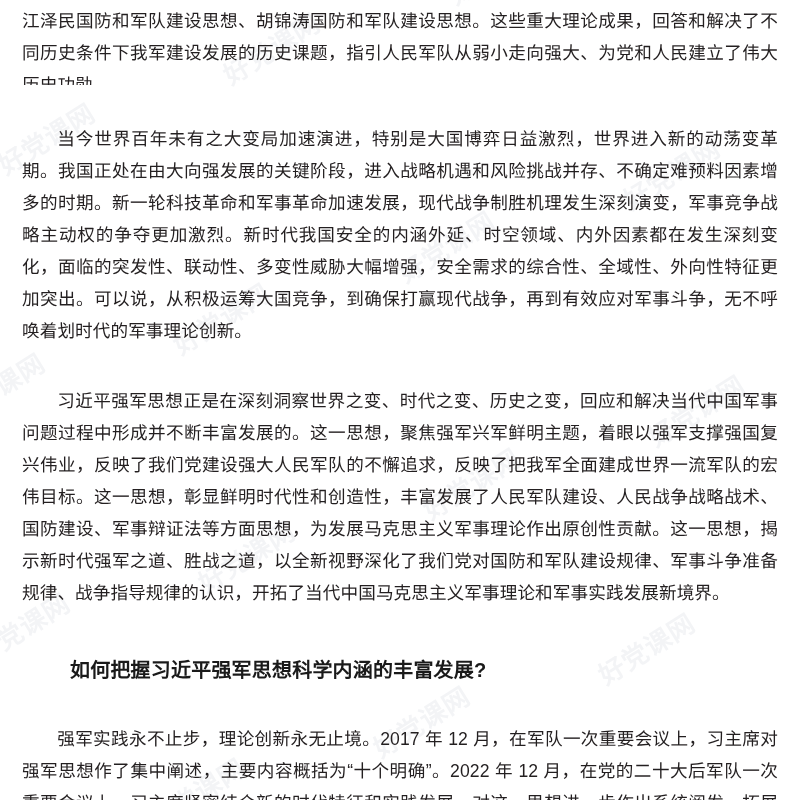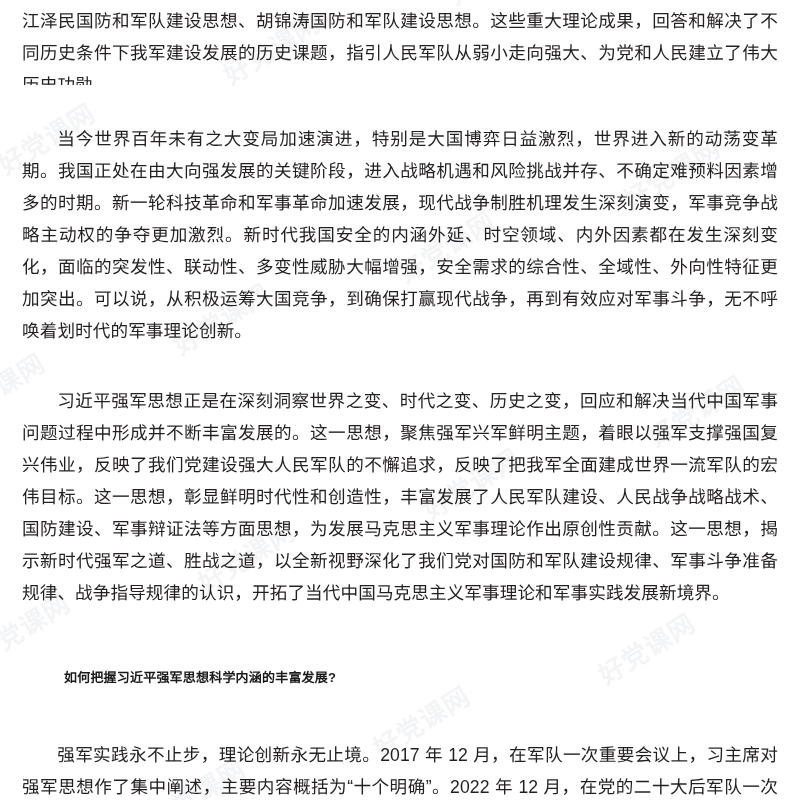--- a/index.html
+++ b/index.html
@@ -77,22 +77,22 @@
   }
 
   .para-gap {
     height: 38px;
   }
   .para-gap-sm {
     height: 30px;
   }
 
   h2.section-heading {
-    margin: 16px;
-    font-size: 13px;
+    margin: 8px;
+    font-size: 20px;
     line-height: 30px;
     font-weight: 700;
     color: #1a1a1a;
     text-indent: 2em;
     letter-spacing: 0.2px;
   }
 </style>
 </head>
 <body>
 

